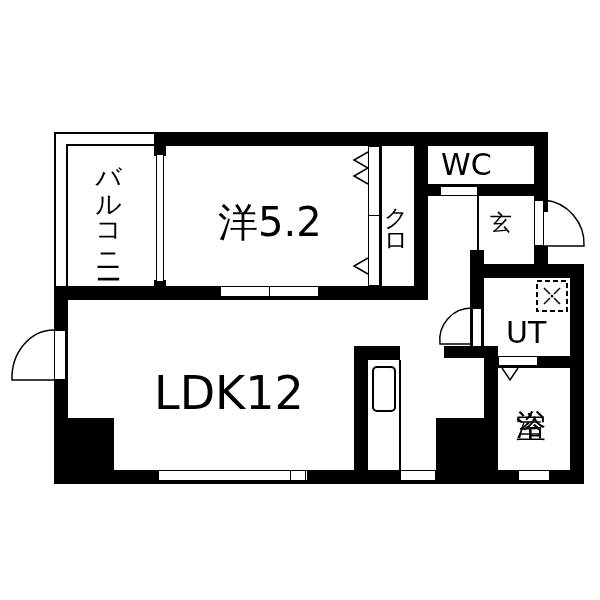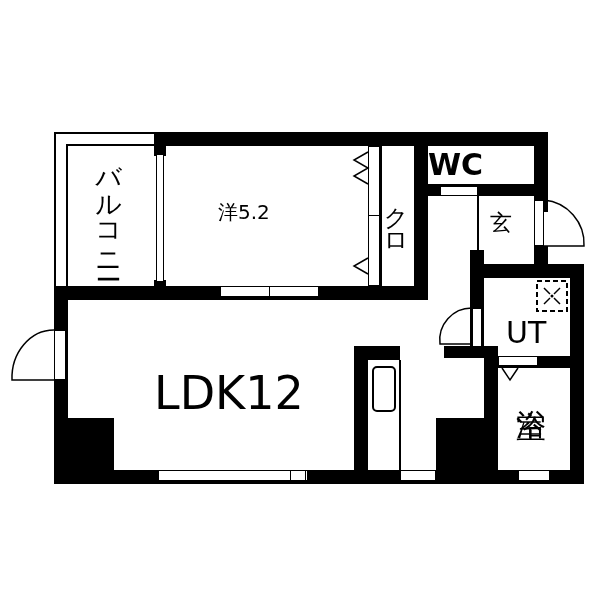--- a/index.html
+++ b/index.html
@@ -85,20 +85,20 @@
   <div class="o" style="left:290px;top:470px;width:16px;height:11px;"></div>
   <div class="o" style="left:400px;top:470px;width:36px;height:11px;"></div>
   <div class="o" style="left:518px;top:470px;width:32px;height:11px;"></div>
 
   <div class="w" style="left:354px;top:346px;width:46px;height:14px;"></div>
   <div class="w" style="left:354px;top:346px;width:14px;height:124px;"></div>
   <div class="w" style="left:399px;top:360px;width:2px;height:110px;"></div>
   <div style="position:absolute;left:372px;top:366px;width:24px;height:46px;border:2px solid #000;border-radius:5px;box-sizing:border-box;"></div>
 
   <div class="t vt" style="left:96px;top:148px;font-size:26px;">バルコニー</div>
-  <div class="t" style="left:218px;top:202px;font-size:20px;text-align:right;">洋5.2</div>
+  <div class="t" style="left:218px;top:202px;font-size:40px;text-align:right;">洋5.2</div>
   <div class="t vt" style="left:384px;top:190px;font-size:24px;">クロ</div>
-  <div class="t" style="left:428px;top:150px;font-size:30px;font-weight:bold;">WC</div>
+  <div class="t" style="left:441px;top:150px;font-size:30px;">WC</div>
   <div class="t" style="left:490px;top:212px;font-size:22px;">玄</div>
   <div class="t" style="left:506px;top:318px;font-size:30px;">UT</div>
   <div class="t vt" style="left:516px;top:386px;font-size:30px;">浴室</div>
   <div class="t" style="left:154px;top:370px;font-size:46px;">LDK12</div>
 </div>
 
 </body></html>

